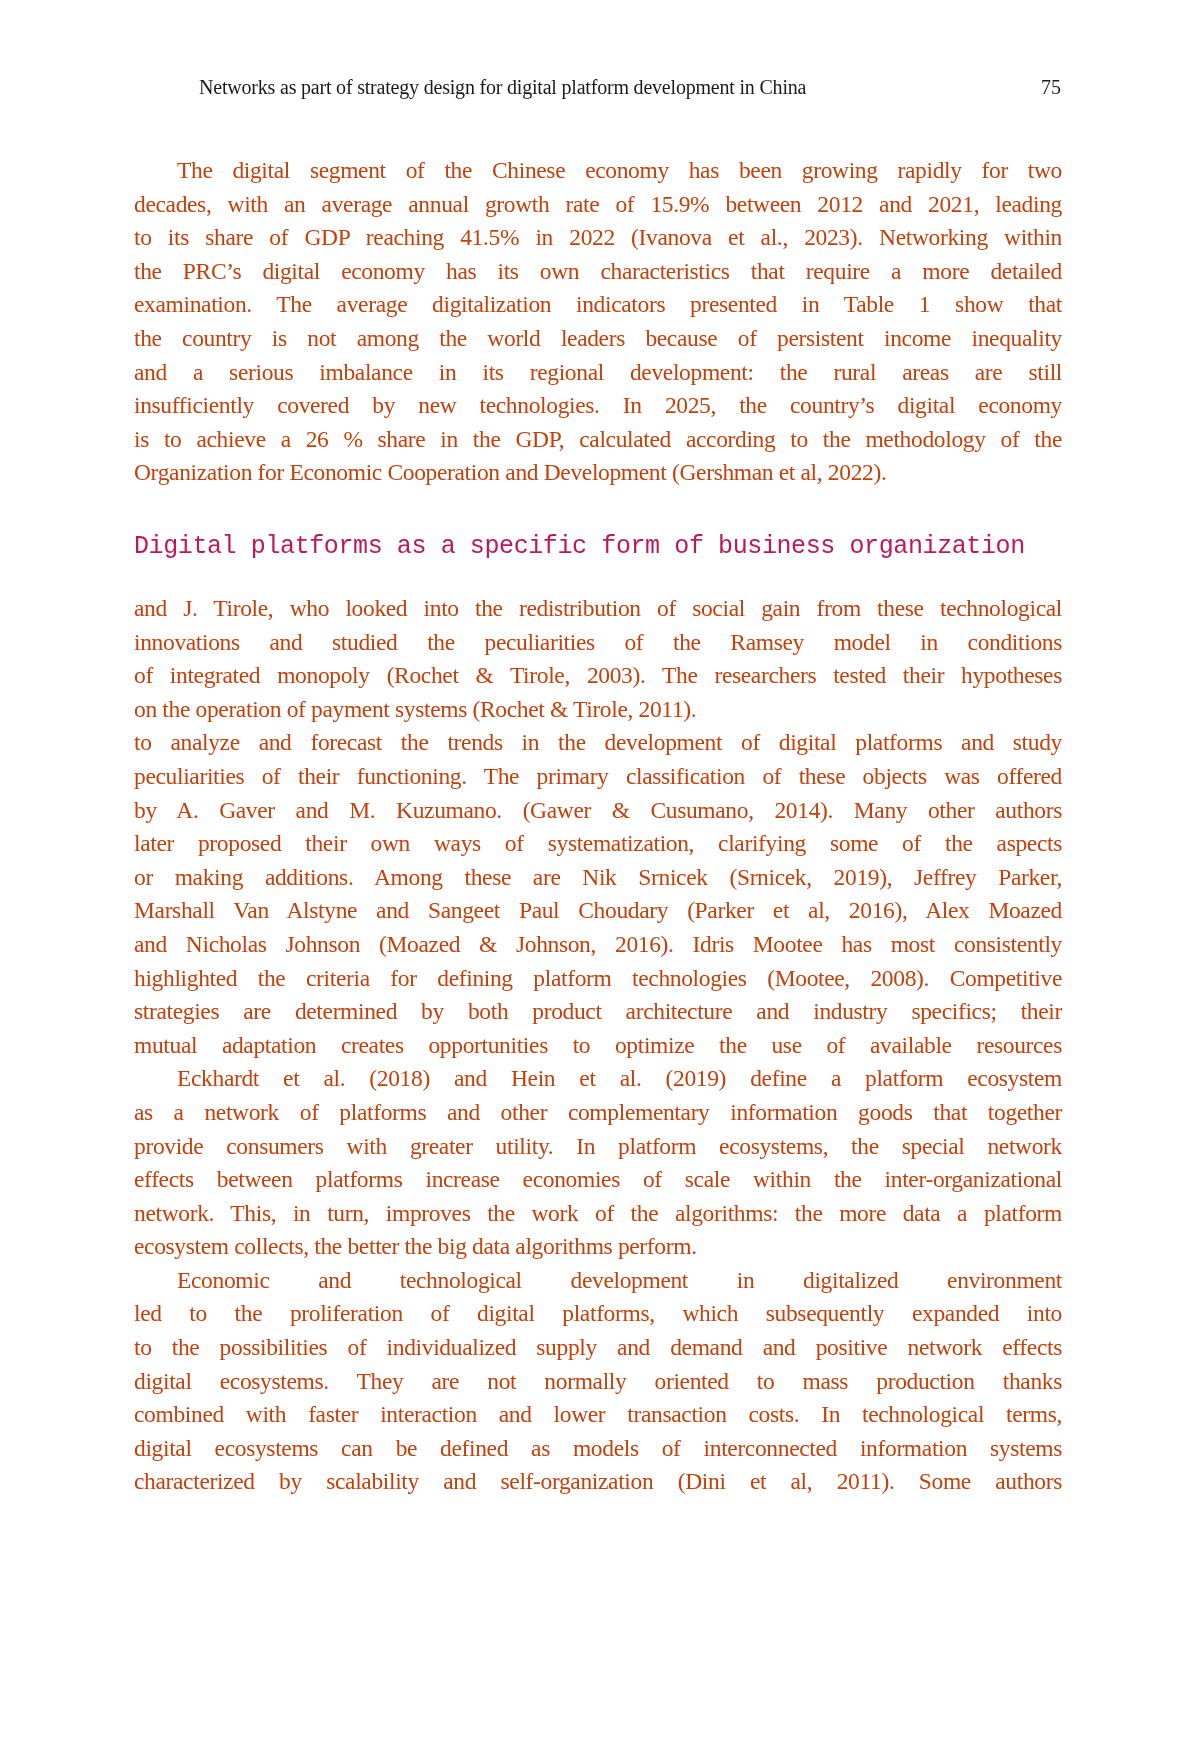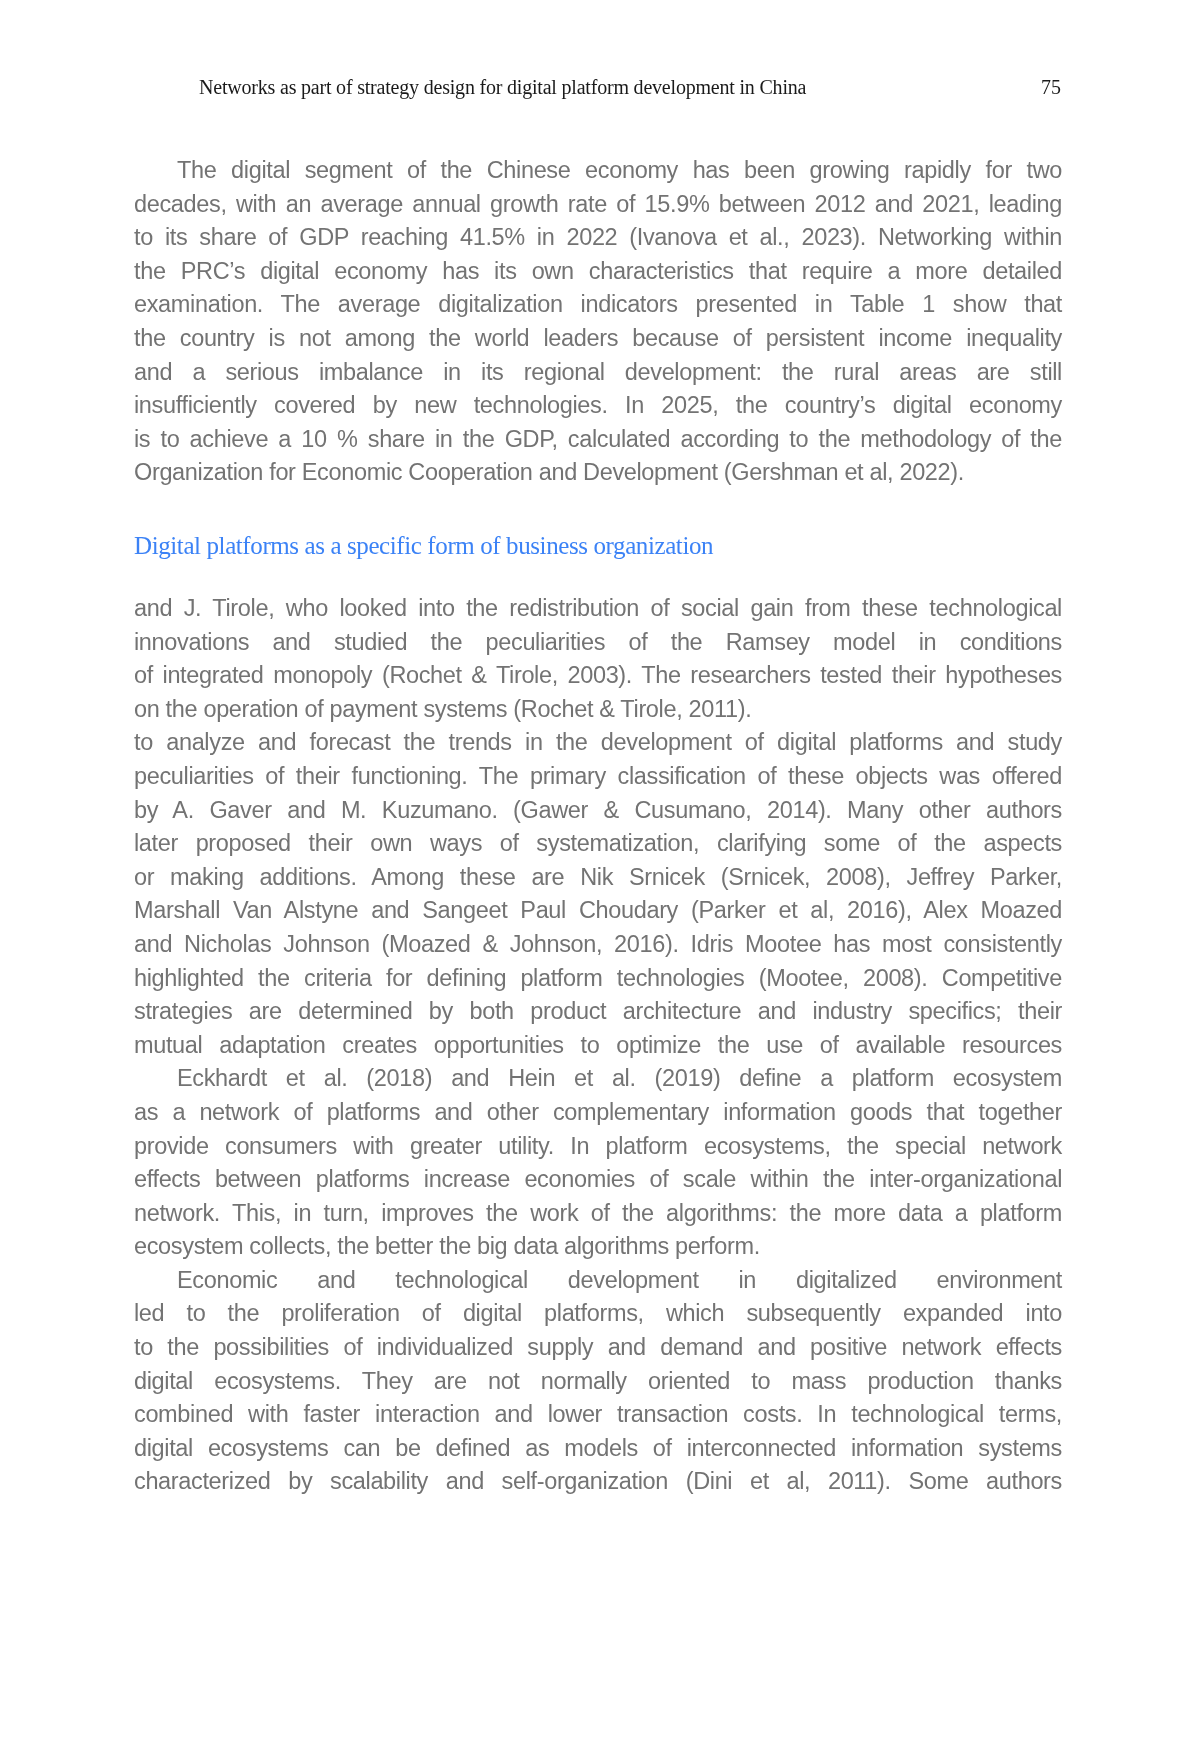--- a/index.html
+++ b/index.html
@@ -6,33 +6,33 @@
   body { width: 1200px; height: 1747px; position: relative; overflow: hidden; }
   .page { position: absolute; left: 0; top: 0; width: 1200px; height: 1747px; background: #ffffff; }
   .running-head {
     position: absolute; top: 76px; left: 199px; width: 862px; height: 26px;
     font-family: "Liberation Serif", "DejaVu Serif", serif; font-size: 20px; color: #1a1a1a;
   }
   .running-head .title { position: absolute; left: 0; top: 0; letter-spacing: -0.2px; }
   .running-head .pageno { position: absolute; right: 0; top: 0; }
   .body-text {
     position: absolute; left: 134px; width: 928px;
-    font-family: Liberation Sans, sans-serif; font-size: 23.5px; color: #737373;
+    font-family: Liberation Serif, serif; font-size: 23.5px; color: #c2410c;
   }
   .line {
     display: block; height: 33.6px; line-height: 33.6px; white-space: nowrap;
     text-align: justify; text-align-last: justify; letter-spacing: -0.35px;
   }
   .line.last { text-align-last: left; }
   .line.indent { padding-left: 43px; }
   .p1 { top: 154px; }
   .p2 { top: 592px; }
   .heading {
     position: absolute; left: 134px; top: 532px;
-    font-family: Liberation Serif, serif; font-size: 25px; color: #3b82f6;
+    font-family: Liberation Mono, monospace; font-size: 25px; color: #be185d;
     letter-spacing: -0.4px;
   }
 </style>
 </head>
 <body>
 
 <div class="page">
   <div class="running-head">
     <span class="title">Networks as part of strategy design for digital platform development in China</span>
     <span class="pageno">75</span>
@@ -41,40 +41,40 @@
   <div class="body-text p1" id="sec1">
       <div>
         <span class="line indent">The digital segment of the Chinese economy has been growing rapidly for two</span>
         <span class="line">decades, with an average annual growth rate of 15.9% between 2012 and 2021, leading</span>
         <span class="line">to its share of GDP reaching 41.5% in 2022 (Ivanova et al., 2023). Networking within</span>
         <span class="line">the PRC’s digital economy has its own characteristics that require a more detailed</span>
         <span class="line">examination. The average digitalization indicators presented in Table 1 show that</span>
         <span class="line">the country is not among the world leaders because of persistent income inequality</span>
         <span class="line">and a serious imbalance in its regional development: the rural areas are still</span>
         <span class="line">insufficiently covered by new technologies. In 2025, the country’s digital economy</span>
-        <span class="line">is to achieve a 10 % share in the GDP, calculated according to the methodology of the</span>
+        <span class="line">is to achieve a 26 % share in the GDP, calculated according to the methodology of the</span>
         <span class="line last">Organization for Economic Cooperation and Development (Gershman et al, 2022).</span>
       </div>
     </div>
 
   <h2 class="heading" style="margin:0;font-weight:normal;">Digital platforms as a specific form of business organization</h2>
 
   <div class="body-text p2" id="sec2">
       <div>
         <span class="line">and J. Tirole, who looked into the redistribution of social gain from these technological</span>
         <span class="line">innovations and studied the peculiarities of the Ramsey model in conditions</span>
         <span class="line">of integrated monopoly (Rochet &amp; Tirole, 2003). The researchers tested their hypotheses</span>
         <span class="line last">on the operation of payment systems (Rochet &amp; Tirole, 2011).</span>
       </div>
       <div>
         <span class="line">to analyze and forecast the trends in the development of digital platforms and study</span>
         <span class="line">peculiarities of their functioning. The primary classification of these objects was offered</span>
         <span class="line">by A. Gaver and M. Kuzumano. (Gawer &amp; Cusumano, 2014). Many other authors</span>
         <span class="line">later proposed their own ways of systematization, clarifying some of the aspects</span>
-        <span class="line">or making additions. Among these are Nik Srnicek (Srnicek, 2008), Jeffrey Parker,</span>
+        <span class="line">or making additions. Among these are Nik Srnicek (Srnicek, 2019), Jeffrey Parker,</span>
         <span class="line">Marshall Van Alstyne and Sangeet Paul Choudary (Parker et al, 2016), Alex Moazed</span>
         <span class="line">and Nicholas Johnson (Moazed &amp; Johnson, 2016). Idris Mootee has most consistently</span>
         <span class="line">highlighted the criteria for defining platform technologies (Mootee, 2008). Competitive</span>
         <span class="line">strategies are determined by both product architecture and industry specifics; their</span>
         <span class="line">mutual adaptation creates opportunities to optimize the use of available resources</span>
       </div>
       <div>
         <span class="line indent">Eckhardt et al. (2018) and Hein et al. (2019) define a platform ecosystem</span>
         <span class="line">as a network of platforms and other complementary information goods that together</span>
         <span class="line">provide consumers with greater utility. In platform ecosystems, the special network</span>

